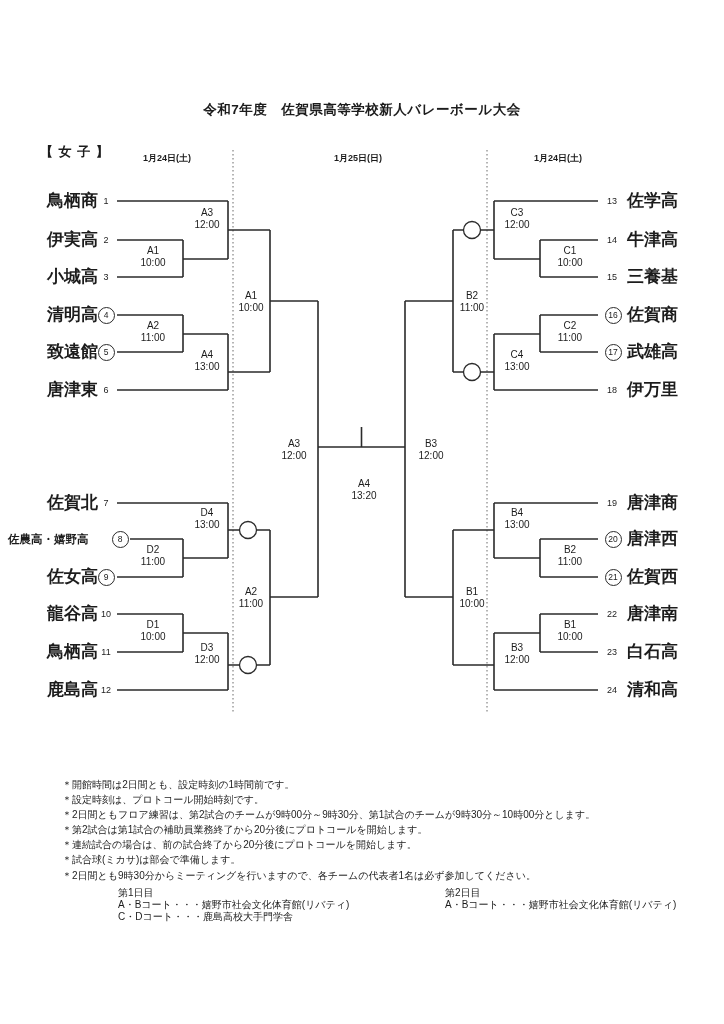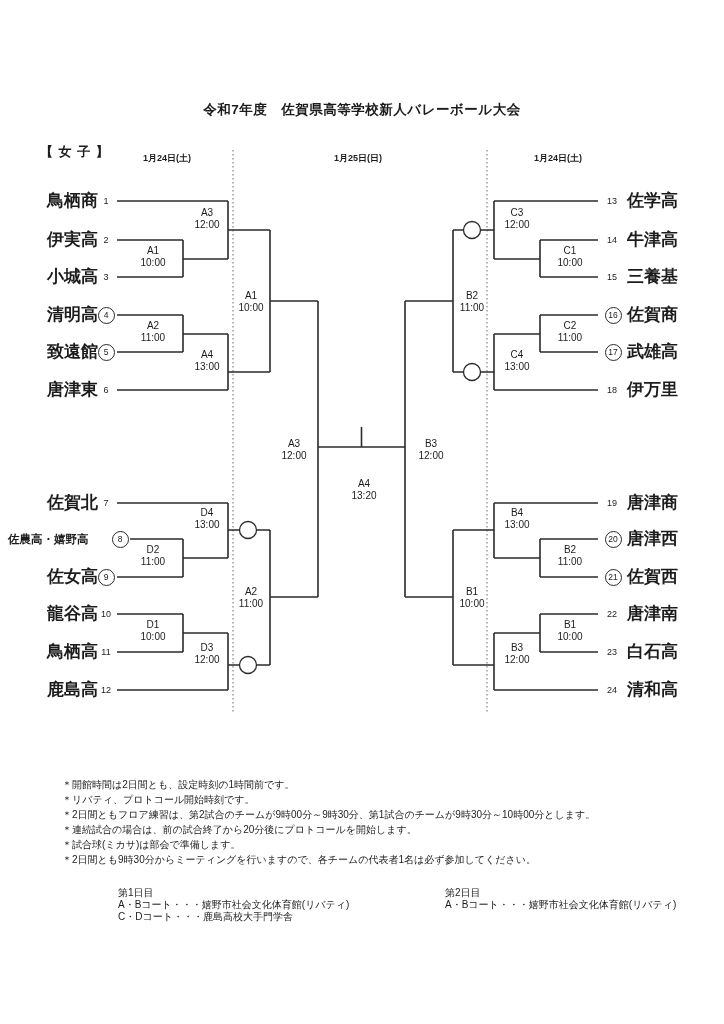--- a/index.html
+++ b/index.html
@@ -215,22 +215,23 @@
       <div>B3</div>
       <div>12:00</div>
     </div>
   <div class="abs mlabel" style="left:364px;top:489px">
       <div>A4</div>
       <div>13:20</div>
     </div>
 
   <div id="notes" class="abs">
     <div>＊開館時間は2日間とも、設定時刻の1時間前です。</div>
-    <div>＊リバティ、プロトコール開始時刻です。</div>
+    <div>＊設定時刻は、プロトコール開始時刻です。</div>
     <div>＊2日間ともフロア練習は、第2試合のチームが9時00分～9時30分、第1試合のチームが9時30分～10時00分とします。</div>
+    <div>＊第2試合は第1試合の補助員業務終了から20分後にプロトコールを開始します。</div>
     <div>＊連続試合の場合は、前の試合終了から20分後にプロトコールを開始します。</div>
     <div>＊試合球(ミカサ)は部会で準備します。</div>
     <div>＊2日間とも9時30分からミーティングを行いますので、各チームの代表者1名は必ず参加してください。</div>
   </div>
 
   <div id="venue1" class="abs venue">
     <div>第1日目</div>
     <div>A・Bコート・・・嬉野市社会文化体育館(リバティ)</div>
     <div>C・Dコート・・・鹿島高校大手門学舎</div>
   </div>

